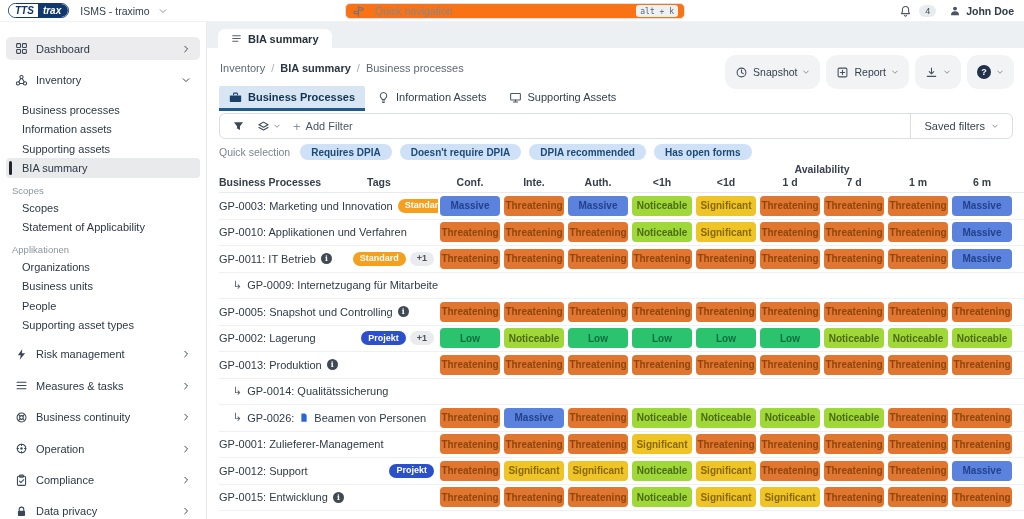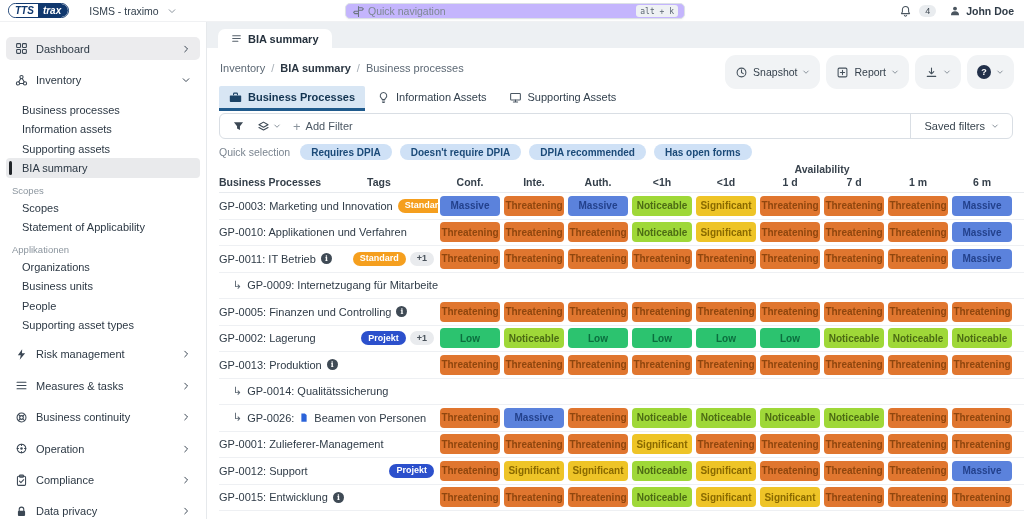--- a/index.html
+++ b/index.html
@@ -11,24 +11,24 @@
   .icon { display:inline-flex; align-items:center; justify-content:center; line-height:0; }
   .icon svg { display:block; }
 
   
   .topbar { position:absolute; top:0; left:0; right:0; height:22px; background:#fff;
             border-bottom:1px solid #f0f1f3; display:flex; align-items:center; z-index:6; }
   .logo { margin-left:8px; display:flex; align-items:stretch; height:15px; border:1.5px solid #10386e;
           border-radius:9px; overflow:hidden; font-weight:bold; font-style:italic; font-size:10px; }
   .logo-tts { background:#fff; color:#10386e; padding:0 4px 0 6px; display:flex; align-items:center; }
   .logo-trax { background:#10386e; color:#fff; padding:0 7px 0 5px; display:flex; align-items:center; border-radius:0 8px 8px 0; }
-  .workspace { margin-left:20px; display:flex; align-items:center; gap:8px; font-size:10.5px; color:#33404d; }
+  .workspace { margin-left:11px; display:flex; align-items:center; gap:8px; font-size:10.5px; color:#33404d; }
   .workspace .icon { color:#8b949d; }
   .searchbar { position:absolute; left:345px; top:3px; width:340px; height:16px; border:1px solid #dce1e6;
-               border-radius:5px; background:#c4b5fd; display:flex; align-items:center; padding:0 6px; gap:3px;
+               border-radius:5px; background:#f97316; display:flex; align-items:center; padding:0 6px; gap:10px;
                box-shadow:0 1px 2px rgba(20,40,60,.04); }
   .searchbar .icon { color:#6c7680; }
   .searchbar input { border:none; outline:none; flex:1; font-size:10.5px; color:#3a4653; background:transparent;
                      font-family:inherit; }
   .searchbar input::placeholder { color:#7d8893; }
   .kbd { background:#eef1f4; border-radius:3px; font-family:"DejaVu Sans Mono",monospace; font-size:8px;
          color:#5a6570; padding:1.5px 4px; }
   .topbar-right { position:absolute; right:10px; top:0; height:22px; display:flex; align-items:center; gap:7px; }
   .topbar-right .icon { color:#4a555f; }
   .badge-count { background:#e9ecef; border-radius:8px; font-size:9px; padding:1px 6px; color:#3c4650; }
@@ -561,21 +561,21 @@
             <div class="chip" style="grid-column: 10; background: rgb(91, 130, 220); color: rgb(35, 65, 140);">Massive</div>
           </div>
           <div class="tgrid trow">
             <div class="cell-first">
               <span class="arrow">↳</span>
               <span>GP-0009: Internetzugang für Mitarbeiter</span>
             </div>
           </div>
           <div class="tgrid trow">
             <div class="cell-first">
-              <span>GP-0005: Finanzen und Controlling</span>
+              <span>GP-0005: Snapshot und Controlling</span>
               <span class="info-badge">i</span>
             </div>
             <div class="chip" style="grid-column: 2; background: rgb(224, 118, 47); color: rgb(143, 70, 14);">Threatening</div>
             <div class="chip" style="grid-column: 3; background: rgb(224, 118, 47); color: rgb(143, 70, 14);">Threatening</div>
             <div class="chip" style="grid-column: 4; background: rgb(224, 118, 47); color: rgb(143, 70, 14);">Threatening</div>
             <div class="chip" style="grid-column: 5; background: rgb(224, 118, 47); color: rgb(143, 70, 14);">Threatening</div>
             <div class="chip" style="grid-column: 6; background: rgb(224, 118, 47); color: rgb(143, 70, 14);">Threatening</div>
             <div class="chip" style="grid-column: 7; background: rgb(224, 118, 47); color: rgb(143, 70, 14);">Threatening</div>
             <div class="chip" style="grid-column: 8; background: rgb(224, 118, 47); color: rgb(143, 70, 14);">Threatening</div>
             <div class="chip" style="grid-column: 9; background: rgb(224, 118, 47); color: rgb(143, 70, 14);">Threatening</div>

